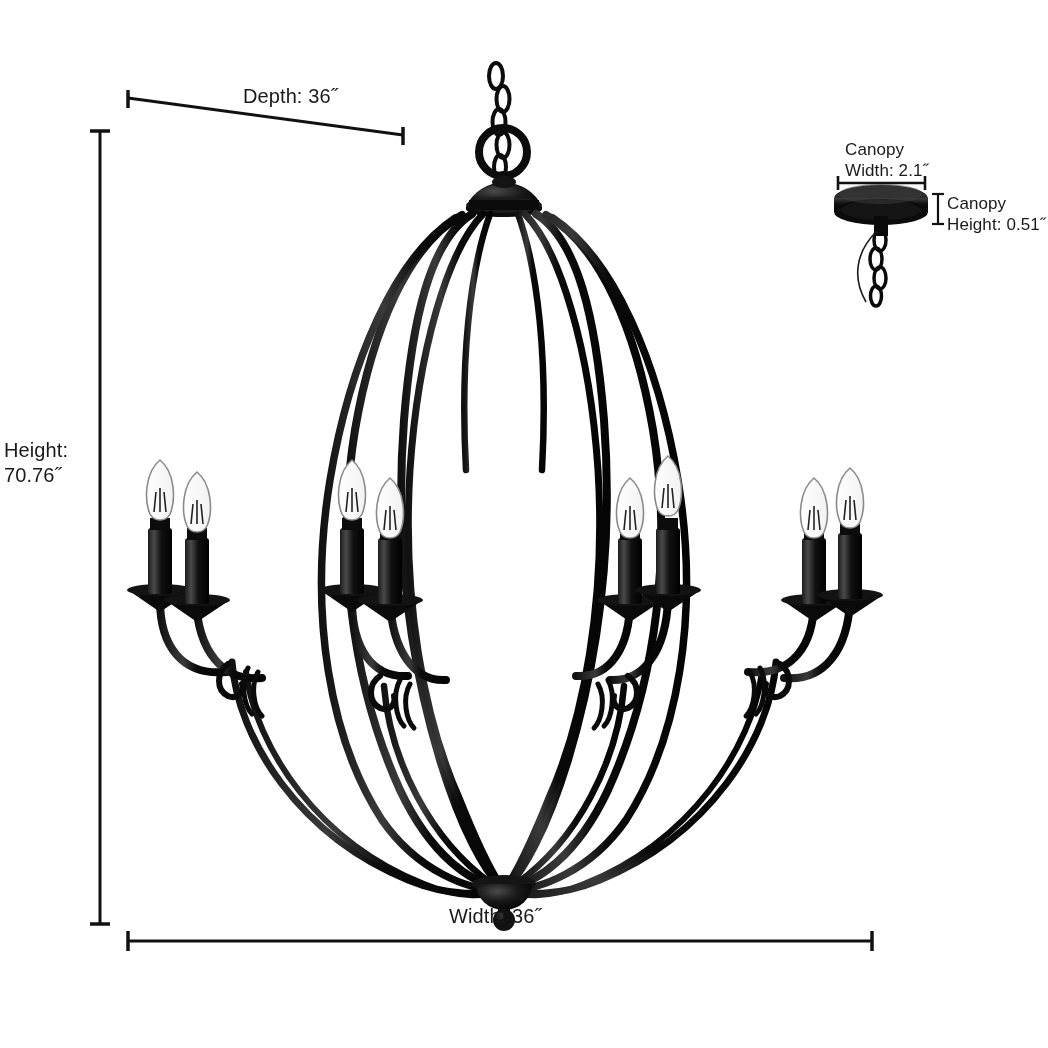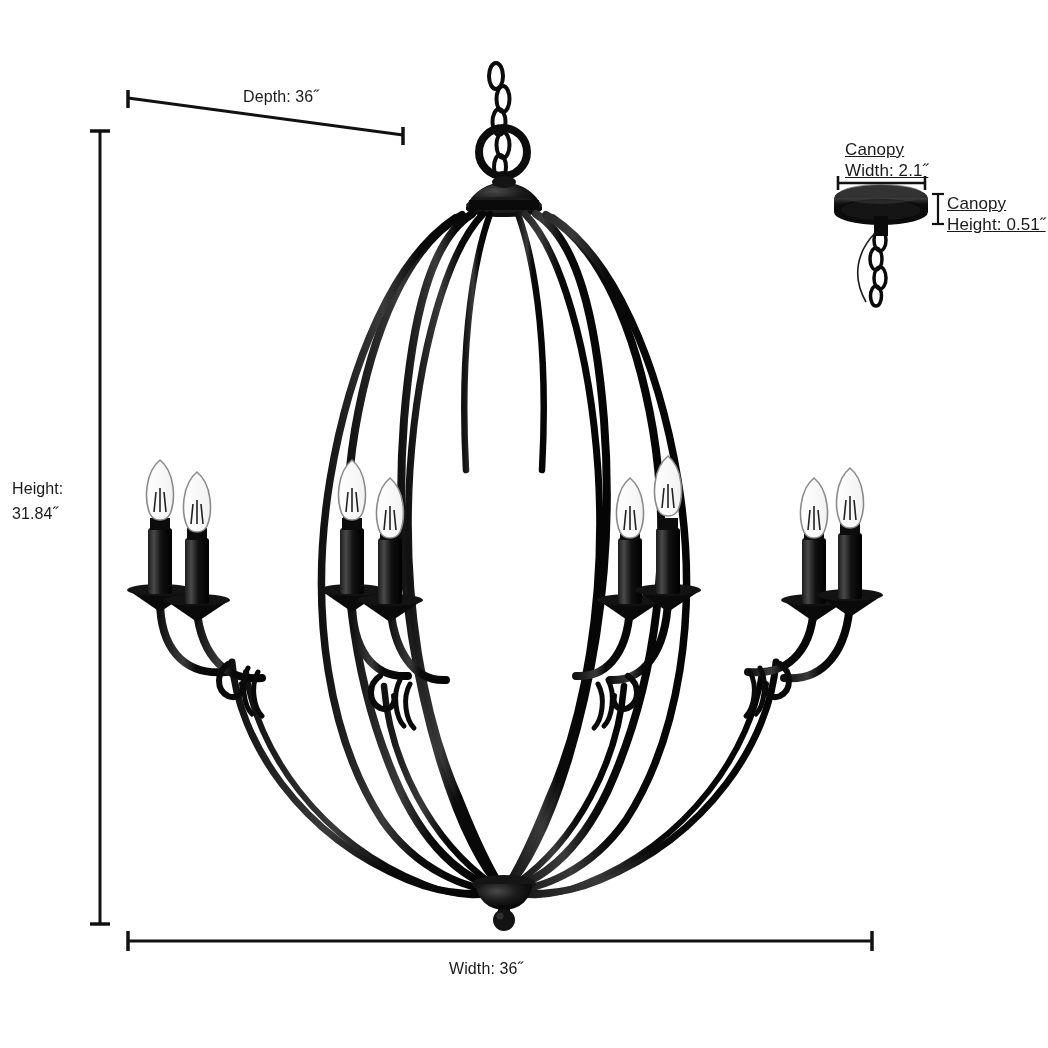--- a/index.html
+++ b/index.html
@@ -5,25 +5,25 @@
 <style>
   html,body{margin:0;padding:0;background:#fff;}
   body{
     width:1048px;height:1048px;
     font-family:"Liberation Sans","DejaVu Sans",sans-serif;
     color:#111;
     overflow:hidden;
   }
   #stage{position:relative;width:1048px;height:1048px;background:#ffffff;}
   svg.layer{position:absolute;left:0;top:0;width:1048px;height:1048px;}
-  .lbl{position:absolute;font-size:16px;line-height:25px;color:#1a1a1a;white-space:pre;letter-spacing:.1px;}
-  .lbl.small{font-size:17px;line-height:21px;text-decoration:underline;}
+  .lbl{position:absolute;font-size:20px;line-height:25px;color:#1a1a1a;white-space:pre;letter-spacing:.1px;}
+  .lbl.small{font-size:17px;line-height:21px;}
   #depth-label{left:243px;top:84px;}
-  #height-label{left:12px;top:438px;margin-top:38px;}
-  #width-label{left:449px;top:956px;}
+  #height-label{left:4px;top:438px;}
+  #width-label{left:449px;top:904px;}
   #canopy-width-label{left:845px;top:139px;}
   #canopy-height-label{left:947px;top:193px;}
 </style>
 </head>
 <body>
 
 <div id="stage">
 
   <svg class="layer" viewBox="0 0 1048 1048">
     <defs>
@@ -266,21 +266,21 @@
       <g>
         <line x1="938" y1="194" x2="938" y2="224" stroke-width="2.2"></line>
         <line x1="932" y1="194" x2="944" y2="194" stroke-width="2.2"></line>
         <line x1="932" y1="224" x2="944" y2="224" stroke-width="2.2"></line>
       </g>
     </g>
   </svg>
 
   <div class="lbl" id="depth-label">Depth: 36˝</div>
 
-  <div class="lbl" id="height-label"><span>Height:</span><br><span>31.84˝</span></div>
+  <div class="lbl" id="height-label"><span>Height:</span><br><span>70.76˝</span></div>
 
   <div class="lbl" id="width-label">Width: 36˝</div>
 
   <div class="lbl small" id="canopy-width-label"><span>Canopy</span><br><span>Width: 2.1˝</span></div>
 
   <div class="lbl small" id="canopy-height-label"><span>Canopy</span><br><span>Height: 0.51˝</span></div>
 
 </div>
 
 </body></html>

